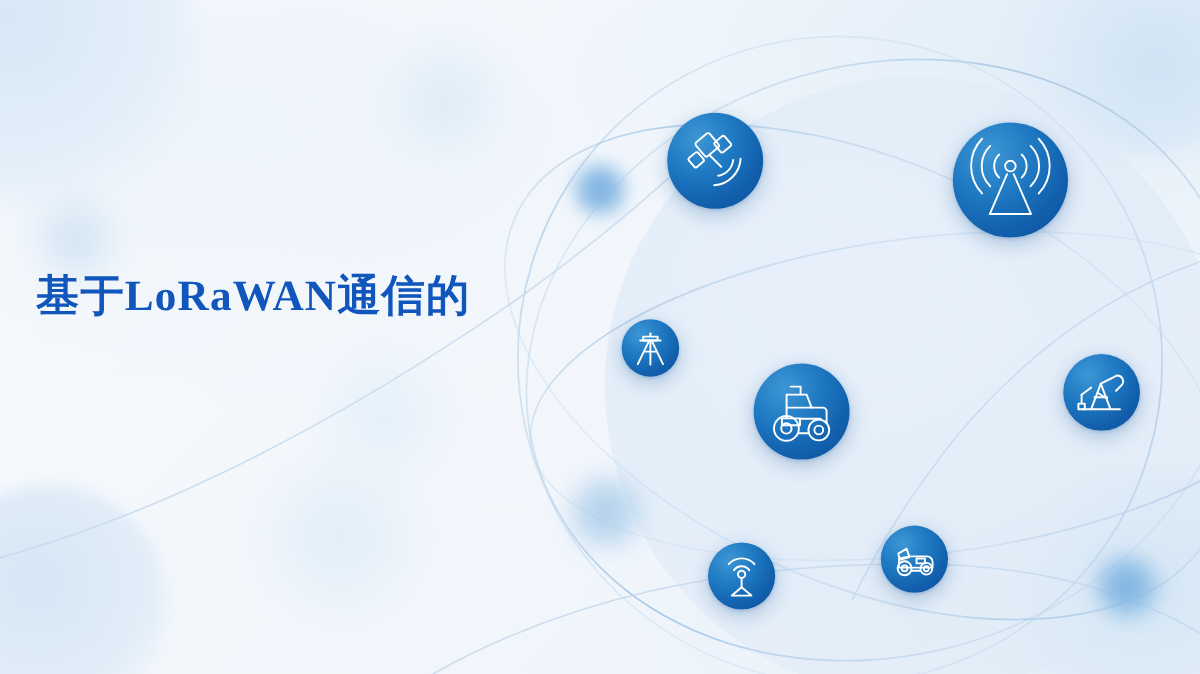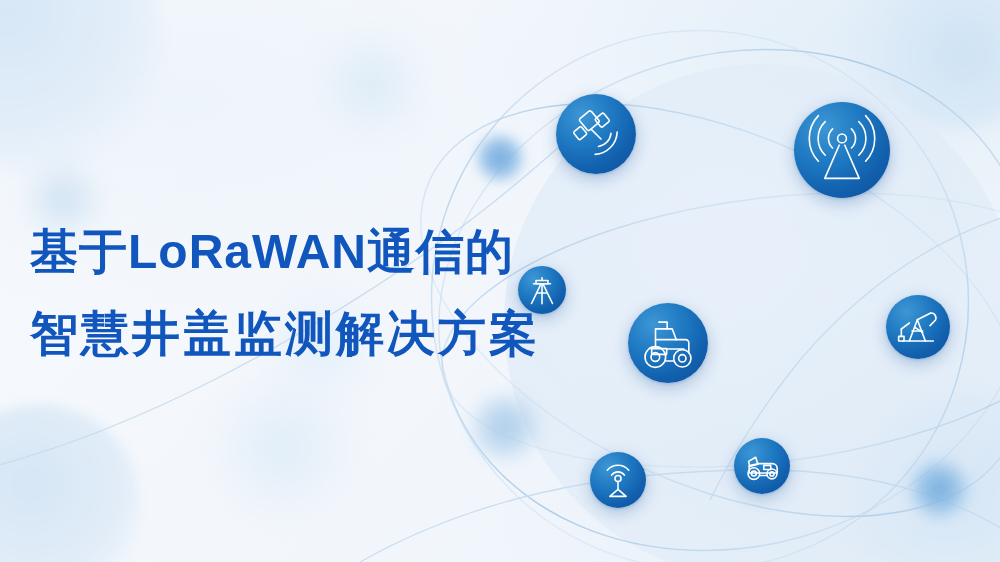--- a/index.html
+++ b/index.html
@@ -71,23 +71,23 @@
   .node svg{display:block;width:100%;height:100%;}
   .node svg *{stroke:#ffffff;fill:none;stroke-width:1.6;
               stroke-linecap:round;stroke-linejoin:round;vector-effect:non-scaling-stroke;}
 
   
   #title-block{
     position:absolute;left:30px;top:228px;width:560px;
     color:#1156bd;
   }
   .title-line{
-    font-family:Liberation Sans, sans-serif;
+    font-family:Liberation Serif, serif;
     font-weight:700;
-    font-size:48px;
+    font-size:36px;
     line-height:1.0;
     letter-spacing:1px;
     white-space:nowrap;
     color:#1156bd;
   }
   #title-line-1{margin-bottom:34px;}
   #title-line-2{letter-spacing:3px;}
 </style>
 </head>
 <body>
@@ -240,16 +240,15 @@
         <circle cx="17" cy="30.5" r="2.1"></circle>
         <circle cx="32.5" cy="30.8" r="4.2"></circle>
         <circle cx="32.5" cy="30.8" r="1.8"></circle>
         <path d="M22.2 32.2 h6"></path>
       </svg>
     </span>
   </div>
 
   <div id="title-block">
     <div class="title-line" id="title-line-1">基于LoRaWAN通信的</div>
-    <div class="title-line" id="title-line-2">智慧井盖监测解决方案</div>
   </div>
 
 </div>
 
 </body></html>

